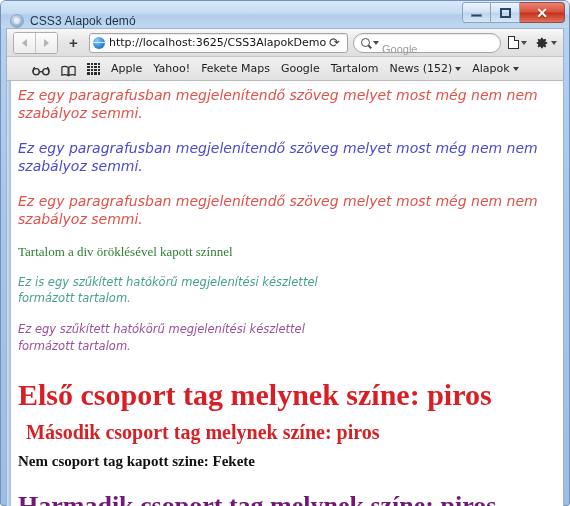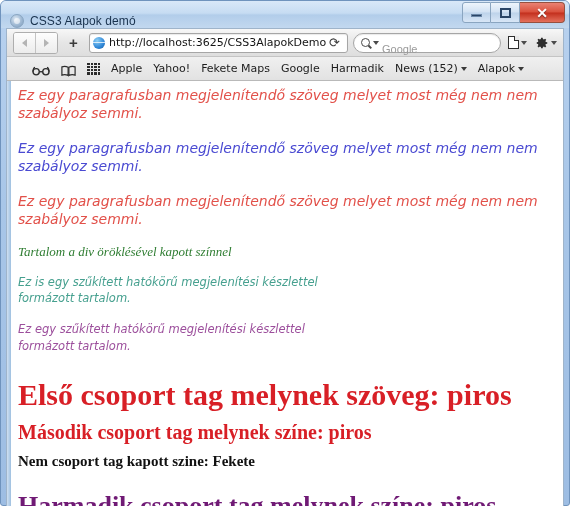--- a/index.html
+++ b/index.html
@@ -366,21 +366,20 @@
   .c-red2   { color: #e2514a; }
   .c-purple { color: #9c4f9c; }
   .c-teal   { color: #46a08f; }
 
   .divline {
     margin: 0 0 14px 0;
     font-family: "Liberation Serif", serif;
     font-size: 13px;
     color: #2f7d32;
     line-height: 1.2;
-    font-style: italic;
   }
 
   .scoped {
     margin: 0 0 14px 0;
     font-family: "DejaVu Sans", sans-serif;
     font-style: italic;
     font-size: 11.5px;
     line-height: 1.45;
     max-width: 300px;
   }
@@ -391,21 +390,21 @@
     font-weight: bold;
     color: #d81f26;
     margin: 24px 0 10px 0;
     line-height: 1.1;
   }
   h2.demo-h {
     font-family: "Liberation Serif", serif;
     font-size: 20px;
     font-weight: bold;
     color: #d81f26;
-    margin: 0 0 10px 0;
+    margin: 0 0 10px 8px;
     line-height: 1.1;
   }
   h3.demo-h {
     font-family: "Liberation Serif", serif;
     font-size: 15px;
     font-weight: bold;
     color: #111111;
     margin: 0 0 22px 0;
     line-height: 1.1;
   }
@@ -593,21 +592,21 @@
       <span class="bm">
           <span>Yahoo!</span>
         </span>
       <span class="bm">
           <span>Fekete Maps</span>
         </span>
       <span class="bm">
           <span>Google</span>
         </span>
       <span class="bm">
-          <span>Harmadik</span>
+          <span>Tartalom</span>
         </span>
       <span class="bm">
         <span>News (152)</span>
         <span class="dcaret"></span>
       </span>
       <span class="bm">
         <span>Alapok</span>
         <span class="dcaret"></span>
       </span>
     </div>
@@ -619,21 +618,21 @@
 
       <p class="demo c-red">Ez egy paragrafusban megjelenítendő szöveg melyet most még nem nem szabályoz semmi.</p>
       <p class="demo c-blue">Ez egy paragrafusban megjelenítendő szöveg melyet most még nem nem szabályoz semmi.</p>
       <p class="demo c-red2 tight">Ez egy paragrafusban megjelenítendő szöveg melyet most még nem nem szabályoz semmi.</p>
 
       <div class="divline">Tartalom a div öröklésével kapott színnel</div>
 
       <div class="scoped c-teal">Ez is egy szűkített hatókörű megjelenítési készlettel formázott tartalom.</div>
       <div class="scoped c-purple">Ez egy szűkített hatókörű megjelenítési készlettel formázott tartalom.</div>
 
-      <h1 class="demo-h">Első csoport tag melynek szöveg: piros</h1>
+      <h1 class="demo-h">Első csoport tag melynek színe: piros</h1>
       <h2 class="demo-h">Második csoport tag melynek színe: piros</h2>
       <h3 class="demo-h">Nem csoport tag kapott szine: Fekete</h3>
       <h1 class="demo-h2">Harmadik csoport tag melynek színe: piros</h1>
 
       <div class="badge-wrap">
         <div class="w3c-badge">
           <div class="w3c-left">
             <span>W3C</span>
           </div>
           <div class="w3c-right">

